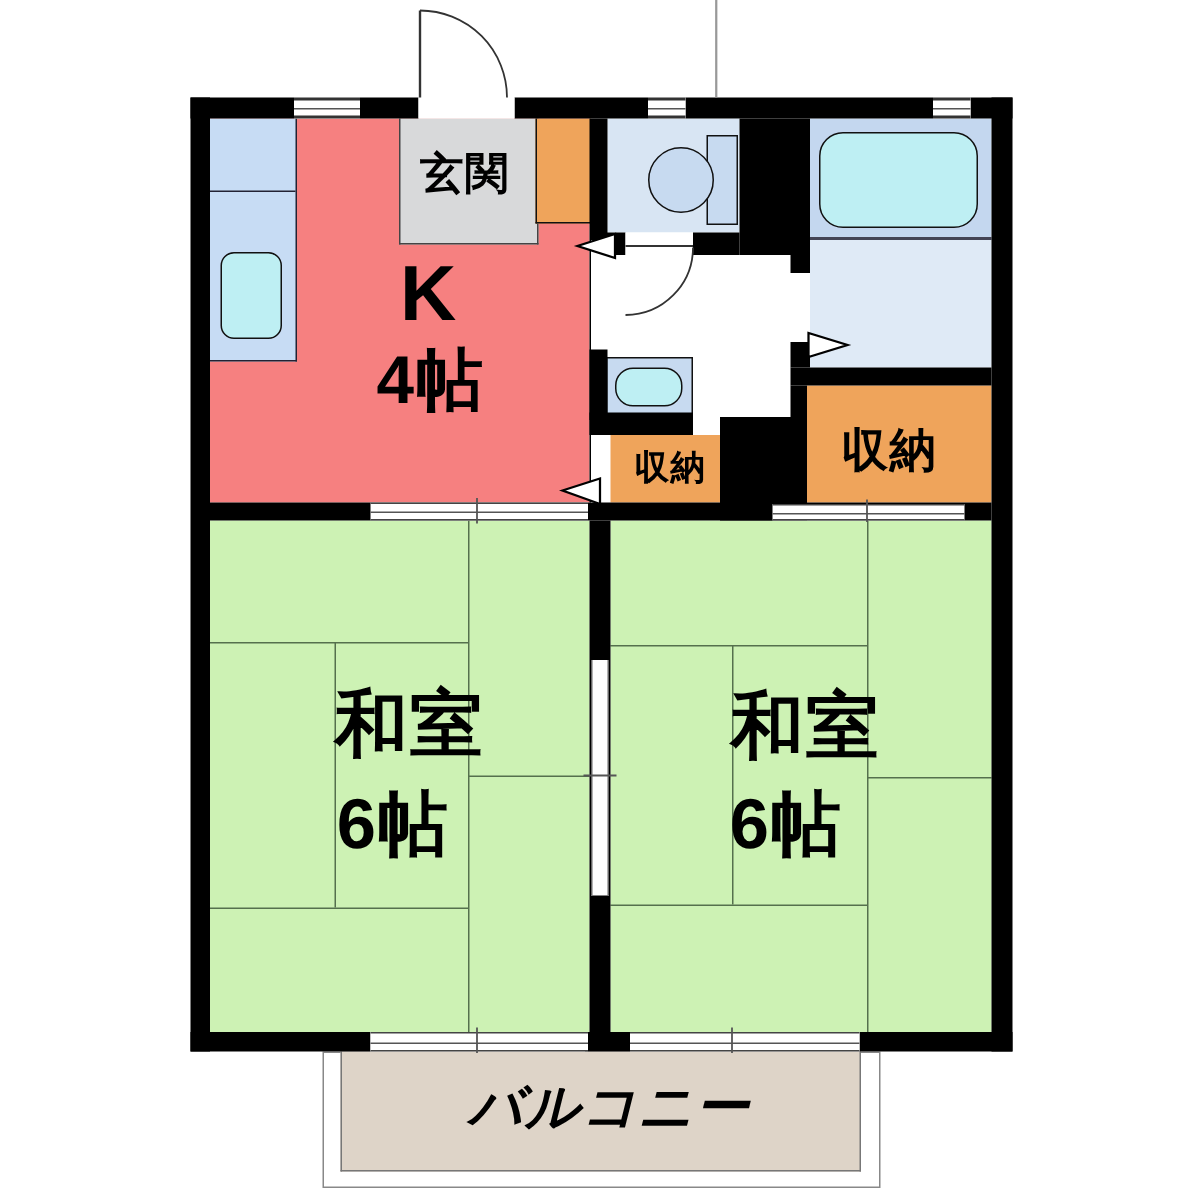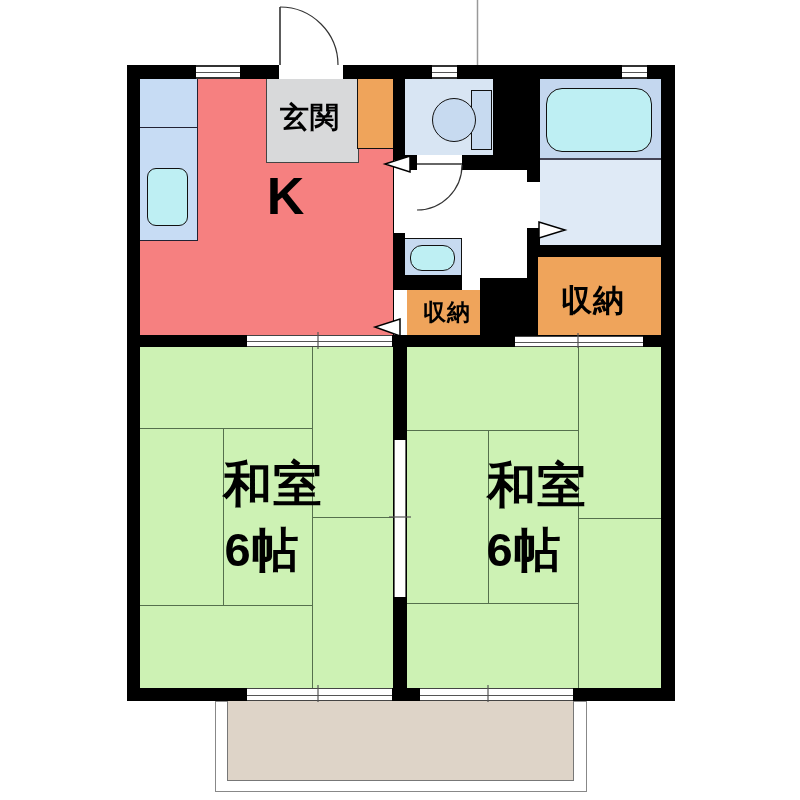--- a/index.html
+++ b/index.html
@@ -111,26 +111,28 @@
 
   <div class="slide-h" style="left:515px;top:336px;width:128px;height:9px"></div>
 
   <div class="slide-v" style="left:394px;top:440px;width:10px;height:157px"></div>
 
   <div class="slide-h" style="left:247px;top:688px;width:145px;height:11px"></div>
   <div class="slide-h" style="left:420px;top:688px;width:153px;height:11px"></div>
 
   <div class="lbl" style="left:310px;top:117px;font-size:29px">玄関</div>
   <div class="lbl" style="left:286px;top:196px;font-size:52px">K</div>
+  <div class="lbl" style="left:287px;top:253px;font-size:45px">4帖</div>
   <div class="lbl" style="left:447px;top:312px;font-size:23px">収納</div>
   <div class="lbl" style="left:593px;top:300px;font-size:31px">収納</div>
   <div class="lbl" style="left:273px;top:484px;font-size:49px">和室</div>
   <div class="lbl" style="left:262px;top:549px;font-size:47px">6帖</div>
   <div class="lbl" style="left:537px;top:485px;font-size:49px">和室</div>
   <div class="lbl" style="left:524px;top:549px;font-size:47px">6帖</div>
+  <div class="lbl" style="left:406px;top:738px;font-size:36px;font-style:italic">バルコニー</div>
 
   <svg width="800" height="800" viewBox="0 0 800 800">
 
     <line x1="477.5" y1="0" x2="477.5" y2="65" stroke="#999" stroke-width="1.5"></line>
 
     <line x1="280" y1="7" x2="280" y2="65" stroke="#333" stroke-width="1.6"></line>
     <path d="M 280 7 A 58 58 0 0 1 338 65" fill="none" stroke="#333" stroke-width="1.2"></path>
 
     <line x1="417" y1="164" x2="462" y2="164" stroke="#333" stroke-width="1.4"></line>
     <path d="M 462 165 A 45 45 0 0 1 417 210" fill="none" stroke="#333" stroke-width="1.2"></path>

